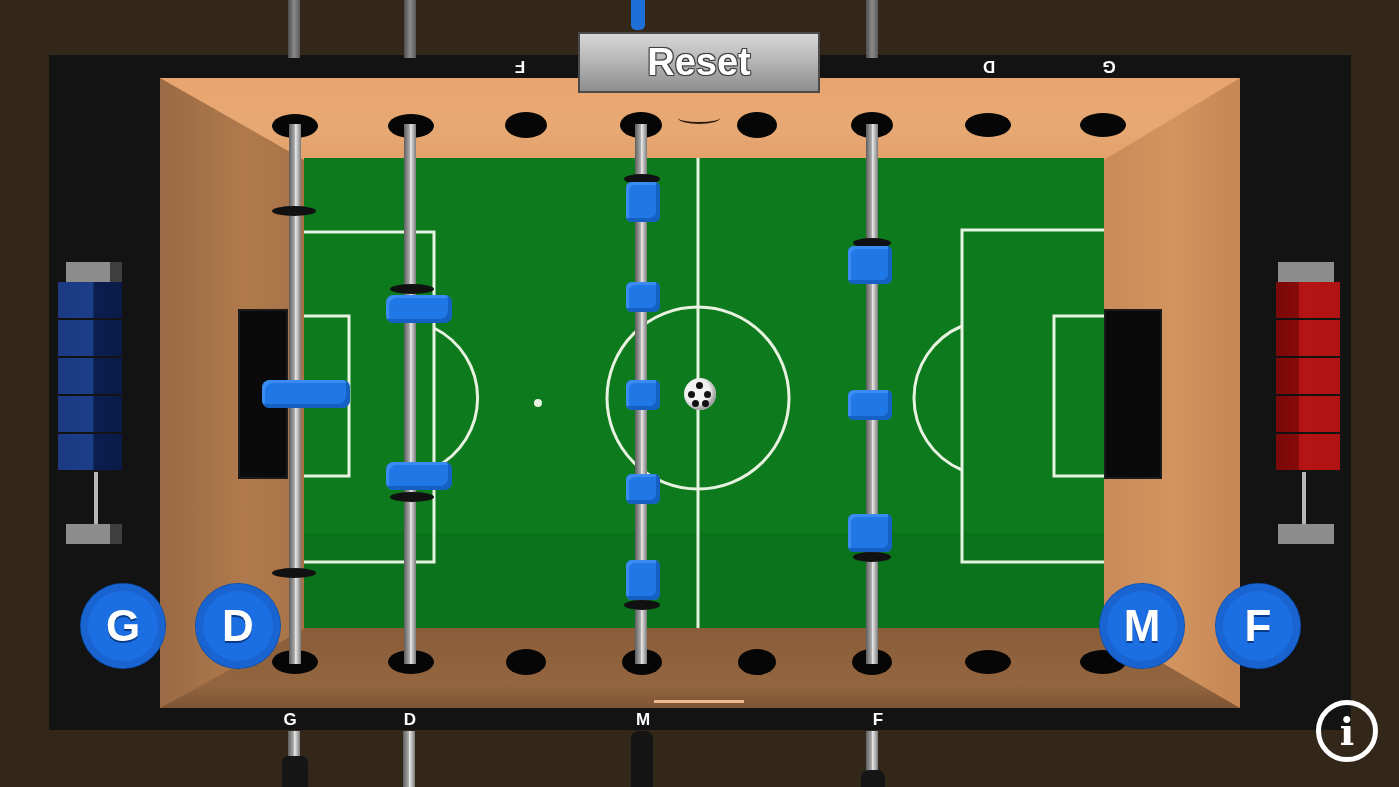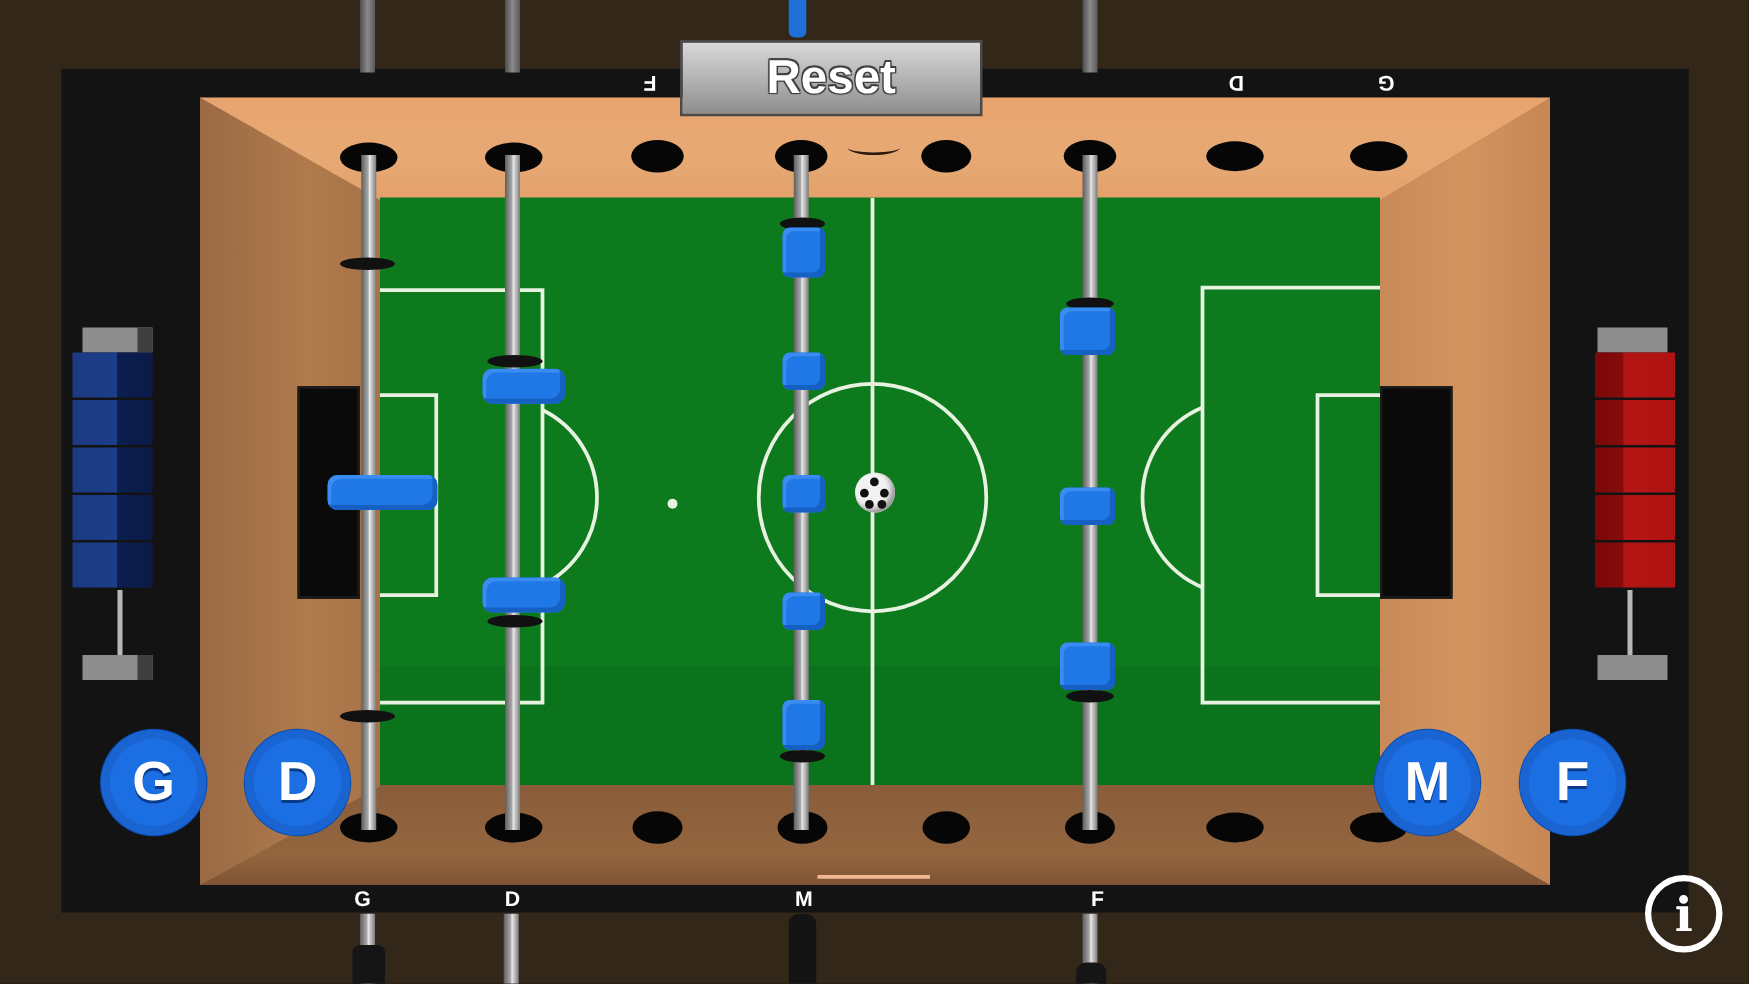--- a/index.html
+++ b/index.html
@@ -26,21 +26,21 @@
   .player{width:34px;height:30px;background:#1f78e6;border-radius:6px;box-shadow:inset -4px -4px 0 #1560c2,inset 3px 3px 0 #3a8cf2;}
   .player-h{height:28px;background:#1f78e6;border-radius:8px;box-shadow:inset -4px -4px 0 #1560c2,inset 3px 3px 0 #3a8cf2;}
   
   .stack-cap{width:56px;height:20px;background:#8d8d8d;border-right:12px solid #3f3f3f;box-sizing:border-box;}
   .stack-block{width:64px;height:36px;margin-bottom:2px;}
   .blue-block{background:linear-gradient(90deg,#1b3a82 0%,#1c3d88 55%,#0b1e4f 56%,#0a1b48 100%);}
   .red-block{background:linear-gradient(90deg,#7a0808 0%,#880a0a 35%,#b41414 36%,#b01313 100%);}
   .stack-pole{width:4px;height:52px;background:#b8b8b8;}
   
   .circle-btn{width:84px;height:84px;border-radius:50%;background:#1c6fe3;box-shadow:inset 0 0 0 7px #1a64d2,0 0 0 1px #0c4fb0;color:#fff;font-weight:bold;font-size:44px;display:flex;align-items:center;justify-content:center;text-shadow:0 2px 0 #0a3b8a;cursor:pointer;}
-  #reset-btn{left:544px;top:32px;width:242px;height:61px;background:linear-gradient(180deg,#d8d8d8 0%,#b4b4b4 50%,#8d8d8d 100%);border:2px solid #4a4a4a;box-sizing:border-box;color:#fff;font-weight:bold;font-size:38px;display:flex;align-items:center;justify-content:center;text-shadow:0 0 2px #333,1px 1px 0 #444,-1px -1px 0 #444,1px -1px 0 #444,-1px 1px 0 #444;cursor:pointer;}
+  #reset-btn{left:578px;top:32px;width:242px;height:61px;background:linear-gradient(180deg,#d8d8d8 0%,#b4b4b4 50%,#8d8d8d 100%);border:2px solid #4a4a4a;box-sizing:border-box;color:#fff;font-weight:bold;font-size:38px;display:flex;align-items:center;justify-content:center;text-shadow:0 0 2px #333,1px 1px 0 #444,-1px -1px 0 #444,1px -1px 0 #444,-1px 1px 0 #444;cursor:pointer;}
   #info-btn{left:1316px;top:700px;width:62px;height:62px;border-radius:50%;border:5px solid #fff;box-sizing:border-box;color:#fff;font-weight:bold;font-family:"DejaVu Serif",serif;font-size:38px;display:flex;align-items:center;justify-content:center;cursor:pointer;}
   #ball{left:684px;top:378px;width:32px;height:32px;border-radius:50%;background:#f2f2f2;box-shadow:inset -3px -3px 4px #9a9a9a;}
   .pent{position:absolute;width:7px;height:7px;background:#111;border-radius:50%;}
 </style>
 </head>
 <body>
 
 <div class="abs" id="frame"></div>
 
 <div class="abs rod dark" style="left:288px;top:0;height:58px;"></div>

